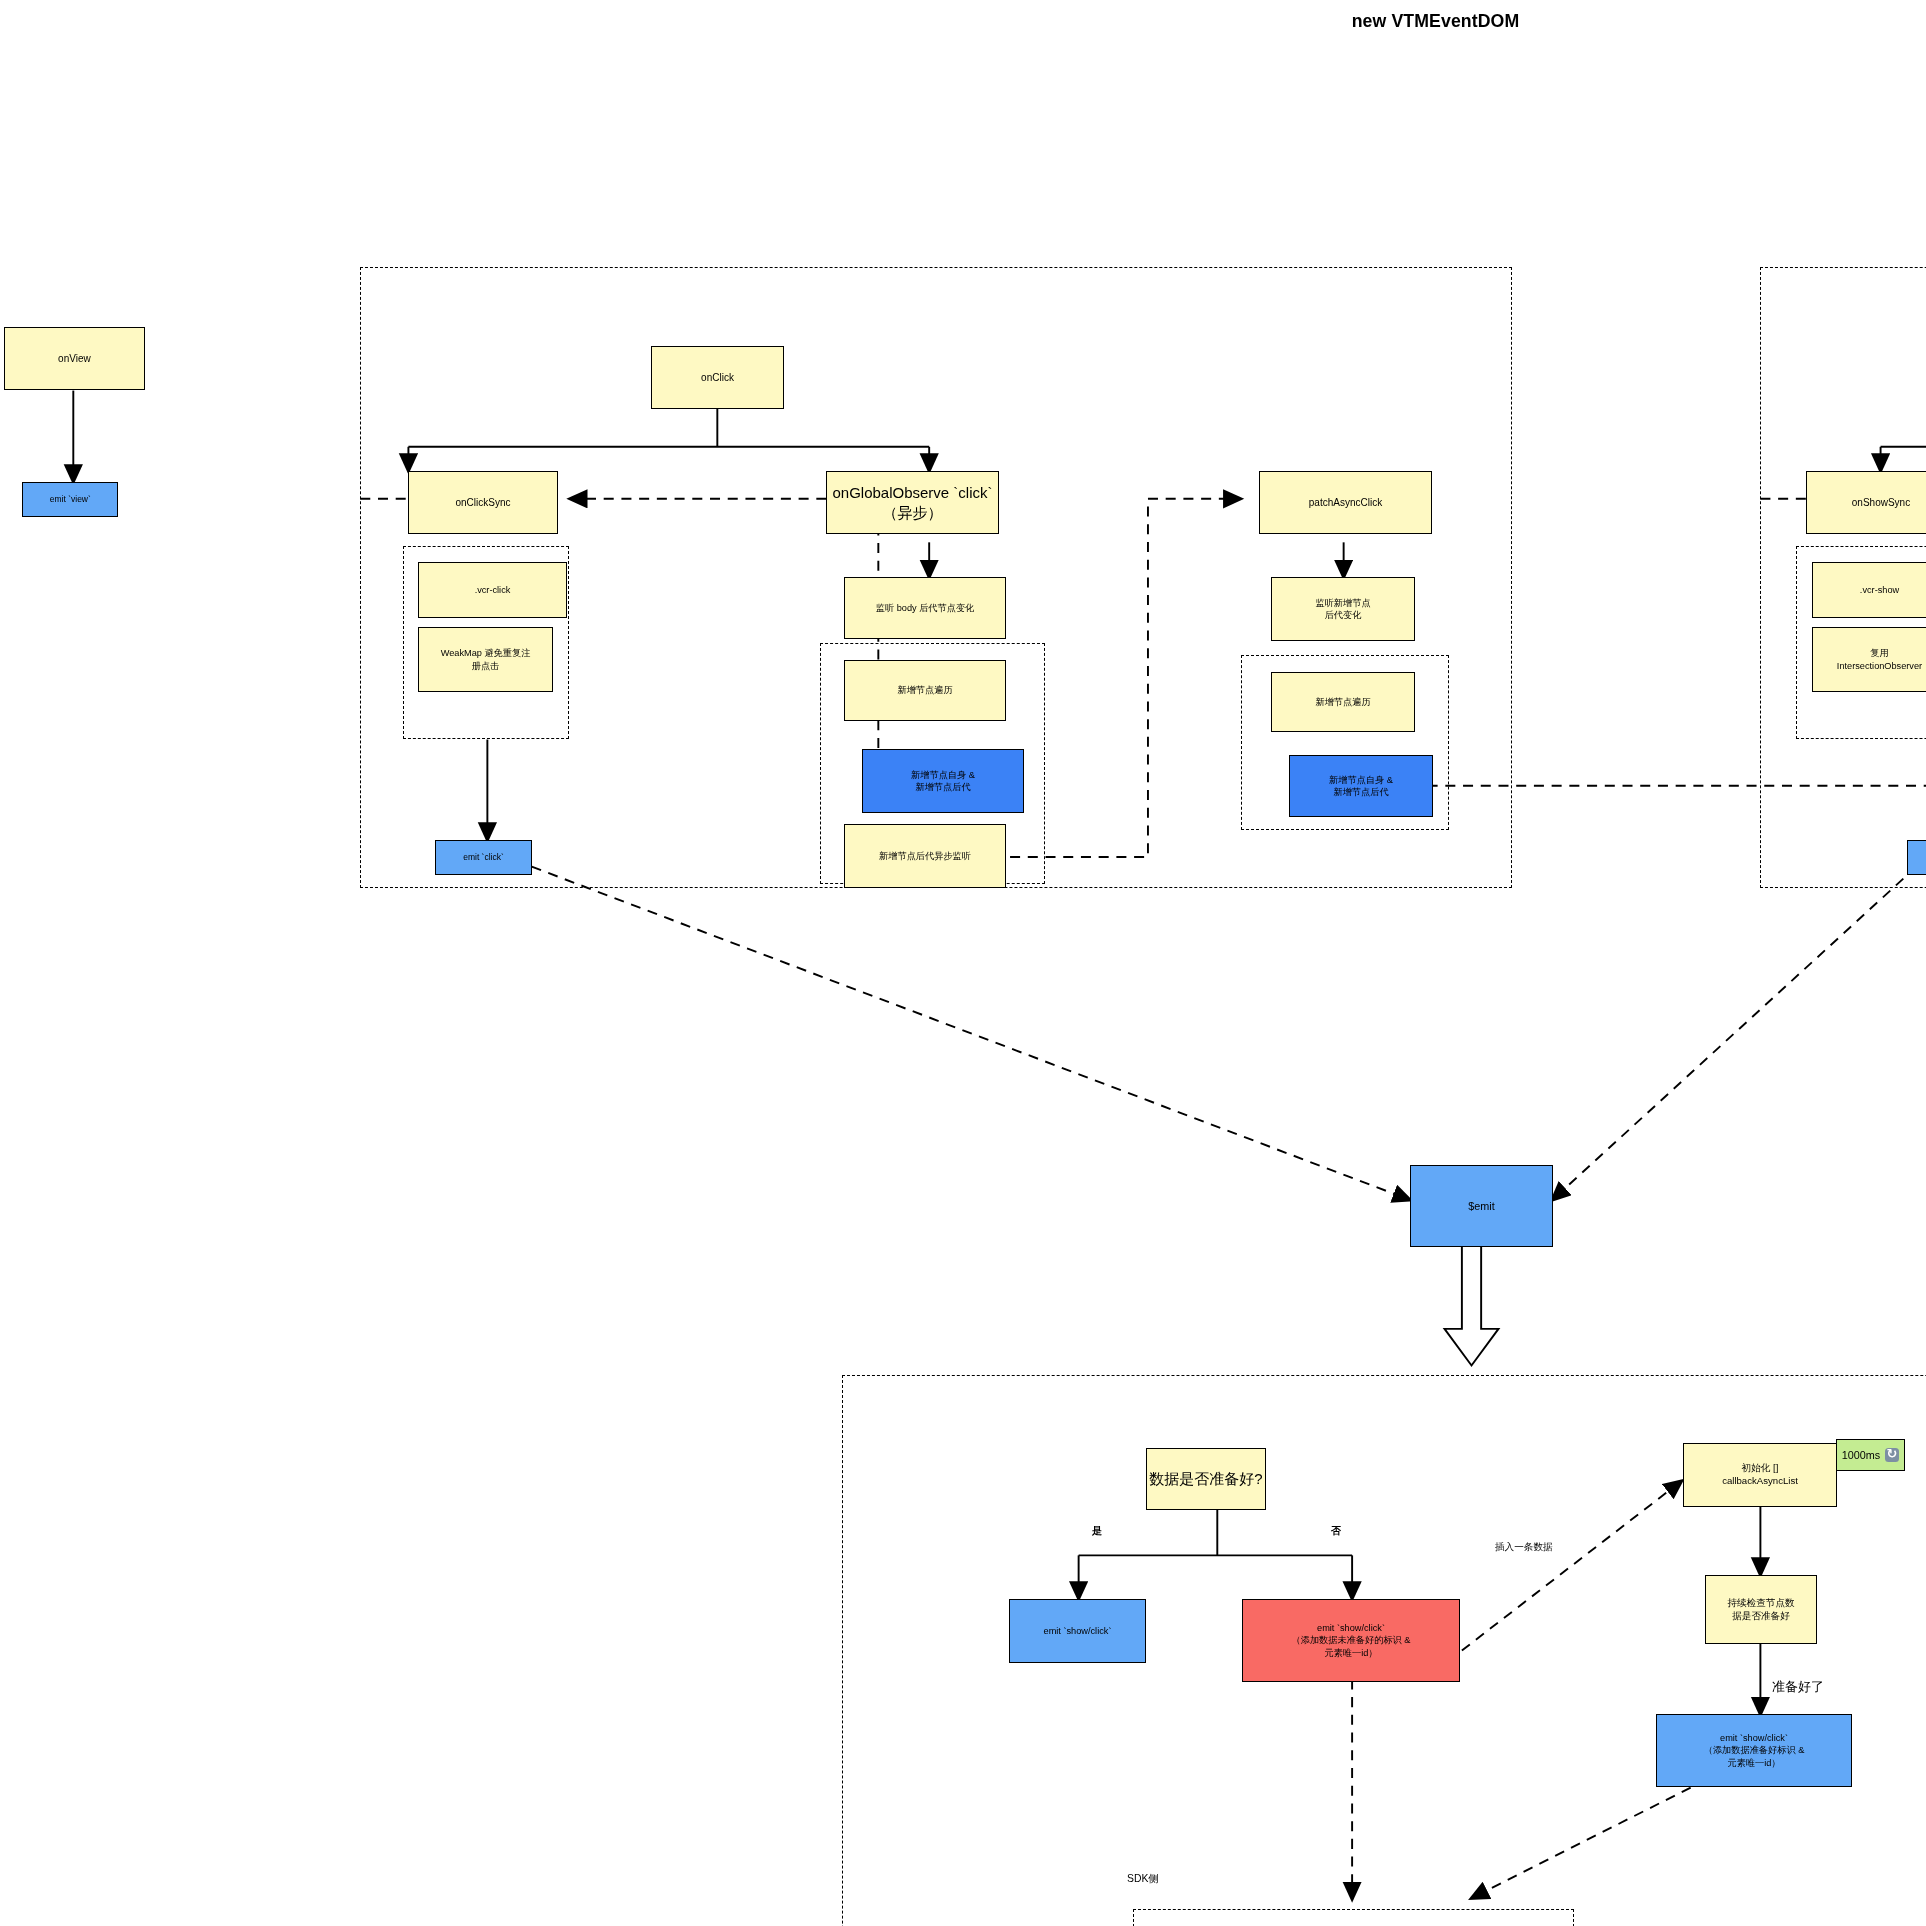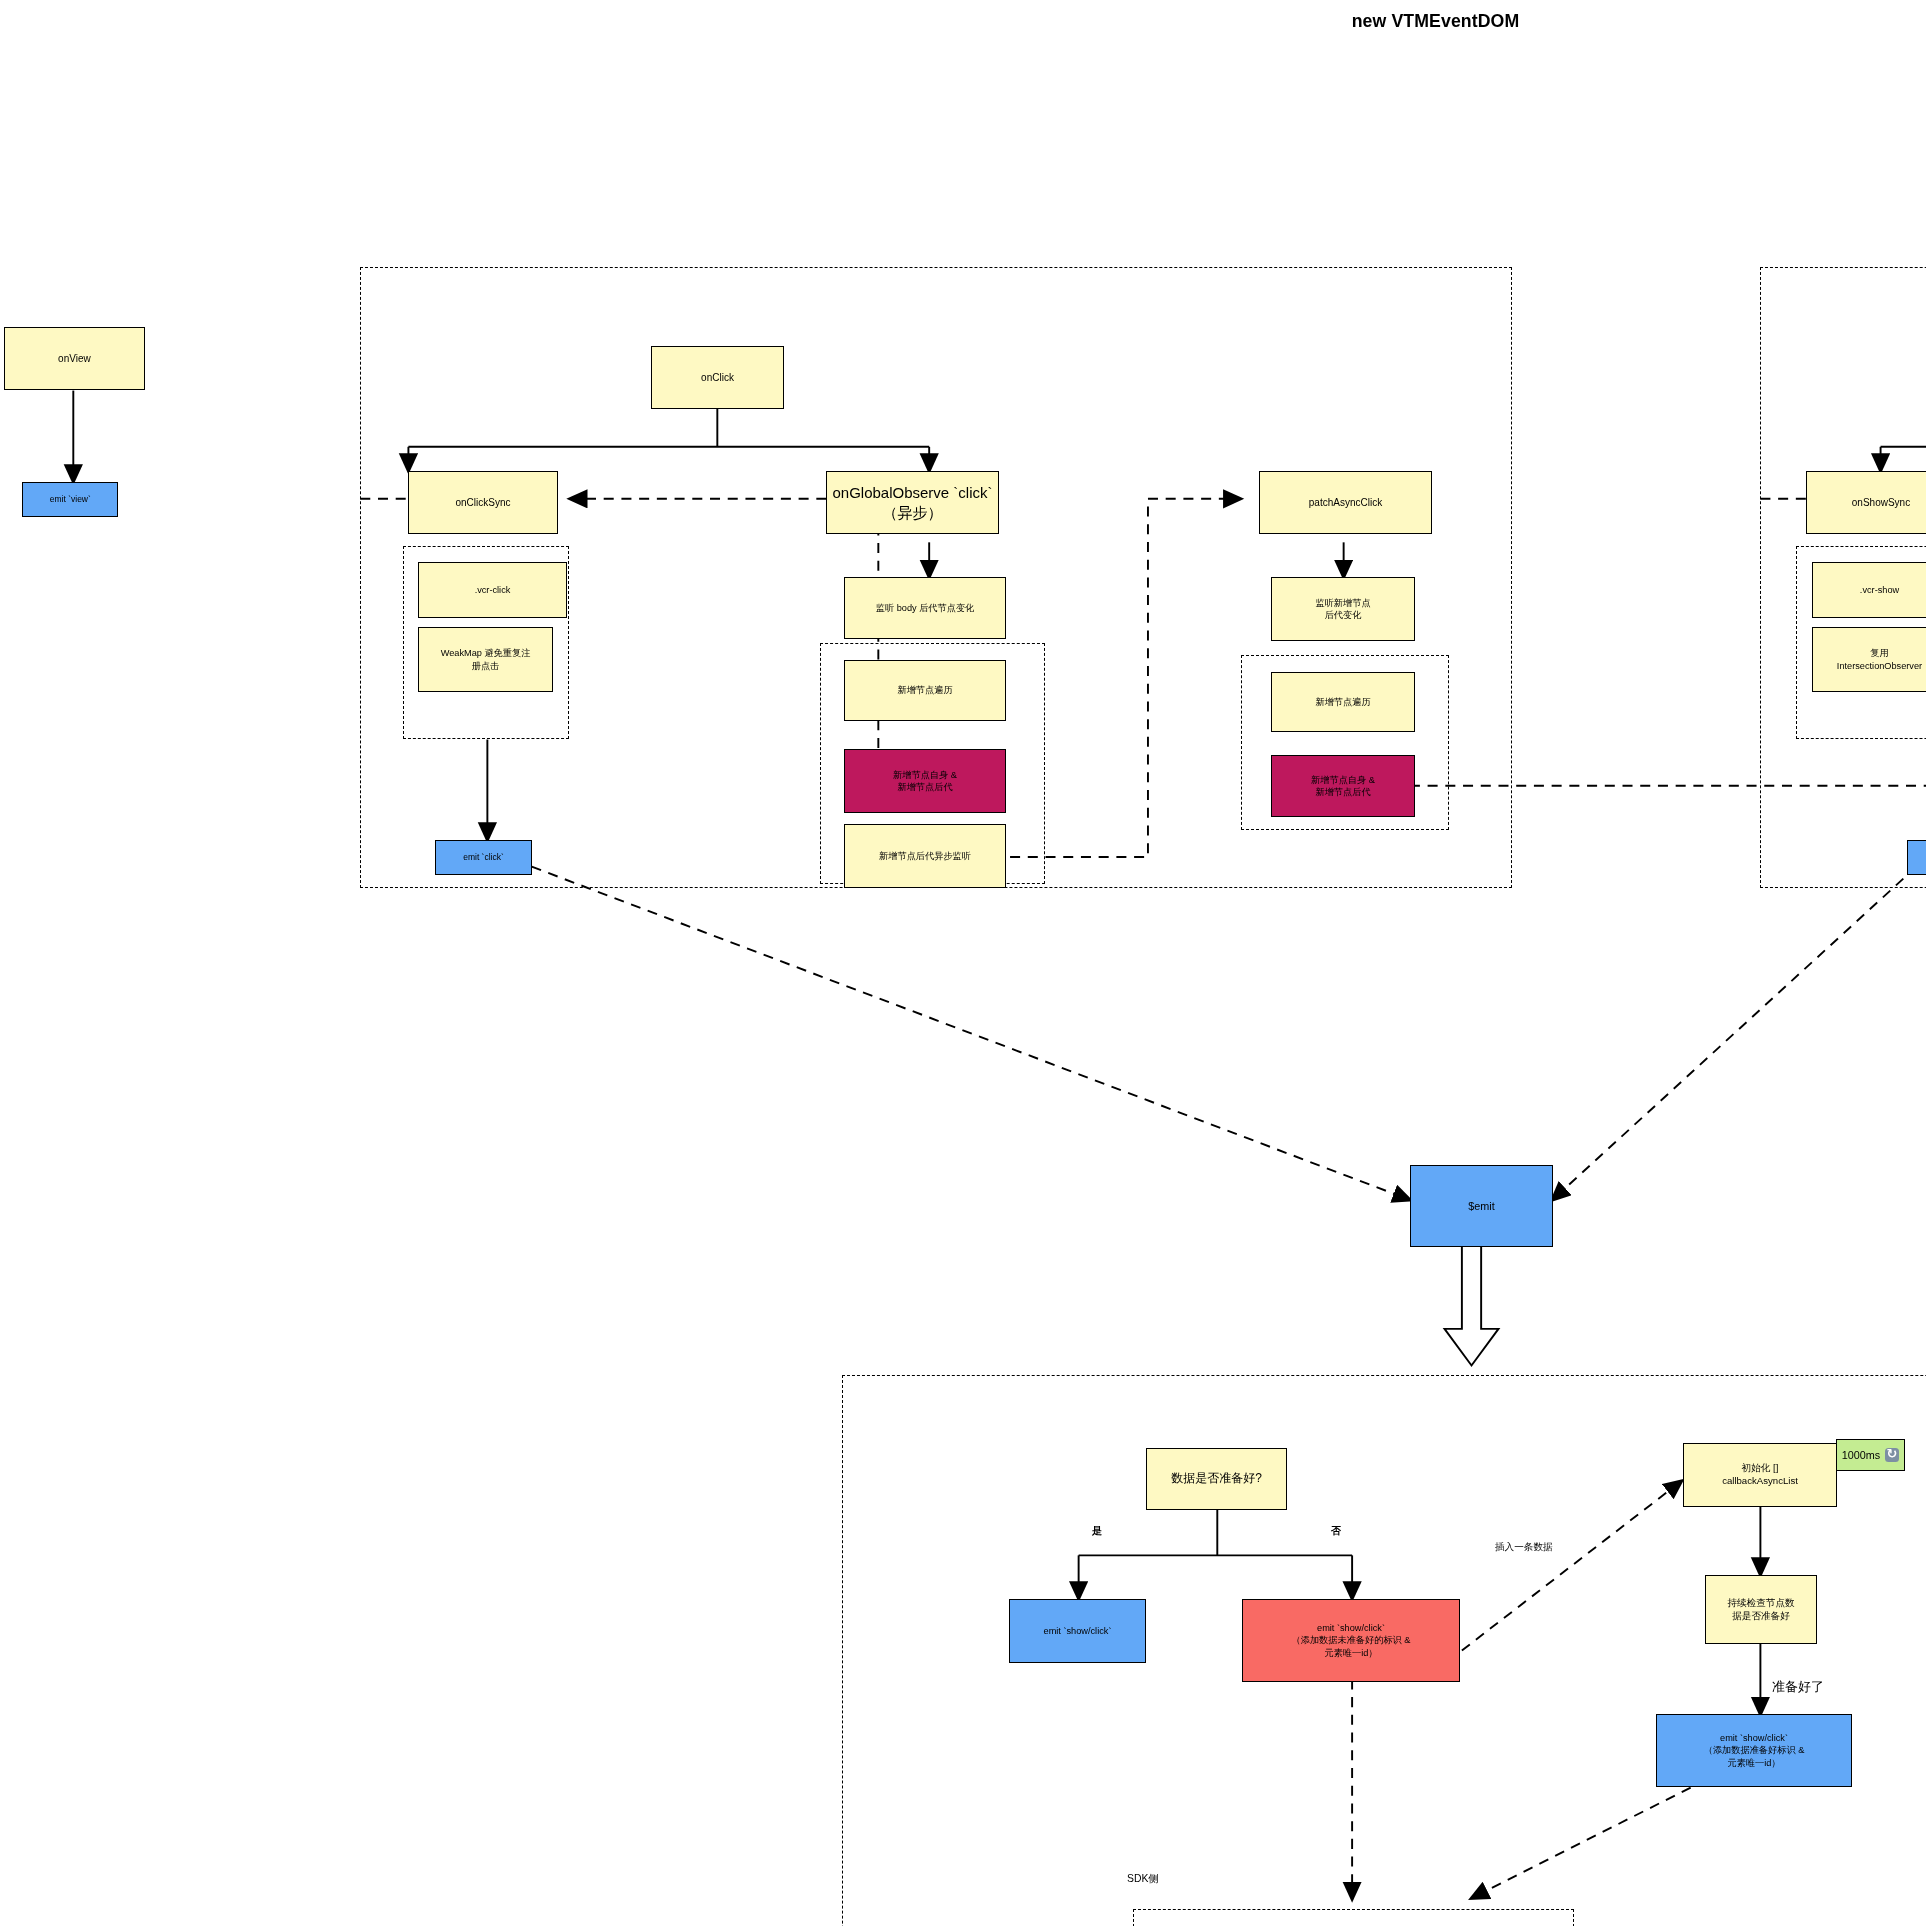--- a/index.html
+++ b/index.html
@@ -9,21 +9,21 @@
   .page-title{
     position:absolute;left:0;top:10.8px;width:2871px;text-align:center;
     font-size:17.7px;font-weight:bold;color:#000;letter-spacing:0.1px;
   }
   .node{
     position:absolute;box-sizing:border-box;border:1.2px solid #000;background:#fef9c3;
     display:flex;align-items:center;justify-content:center;text-align:center;
     color:#000;line-height:1.32;padding:0.8px 2.3px;white-space:pre-line;
   }
   .node.blue{background:#62a8f7;}
-  .node.orange{background:#be185d;}
+  .node.orange{background:#3b82f6;margin-left:18px;}
   .node.red{background:#f96a64;}
   .node.green{background:#c4ec92;}
   .dashbox{position:absolute;box-sizing:border-box;border:1.2px dashed #000;background:transparent;}
   .edge-label{position:absolute;color:#000;white-space:nowrap;}
   .badge-icon{
     display:inline-block;width:14.6px;height:14.6px;border-radius:3.5px;
     background:#7d8fa3;position:relative;margin-left:3.5px;vertical-align:middle;
   }
   .badge-icon::before{
     content:"\21BB";color:#fff;font-size:13px;line-height:14px;
@@ -148,21 +148,21 @@
   <div class="node" style="left:1806px;top:471px;width:150px;height:63px;font-size:10px;">onShowSync</div>
 
   <div class="dashbox" style="left:1796px;top:546px;width:166px;height:193px;"></div>
   <div class="node" style="left:1812px;top:562px;width:135px;height:56px;font-size:9.2px;">.vcr-show</div>
   <div class="node" style="left:1812px;top:627px;width:135px;height:65px;font-size:9.2px;">复用
 IntersectionObserver</div>
   <div class="node blue" style="left:1907px;top:840px;width:97px;height:35px;font-size:8.5px;">emit `show`</div>
 
   <div class="node blue" style="left:1410px;top:1165px;width:143px;height:82px;font-size:10.8px;">$emit</div>
 
-  <div class="node" style="left:1146px;top:1448px;width:141px;height:62px;font-size:12px;">数据是否准备好?</div>
+  <div class="node" style="left:1146px;top:1448px;width:120px;height:62px;font-size:15px;">数据是否准备好?</div>
   <div class="edge-label" style="left:1092px;top:1524px;font-size:10px;font-weight:bold;">是</div>
   <div class="edge-label" style="left:1331px;top:1524px;font-size:10px;font-weight:bold;">否</div>
 
   <div class="node blue" style="left:1009px;top:1599px;width:137px;height:64px;font-size:9.2px;">emit `show/click`</div>
   <div class="node red" style="left:1242px;top:1599px;width:218px;height:83px;font-size:9.2px;">emit `show/click`
 （添加数据未准备好的标识 &amp;
 元素唯一id）</div>
 
   <div class="edge-label" style="left:1495px;top:1541px;font-size:9.6px;">插入一条数据</div>
 

